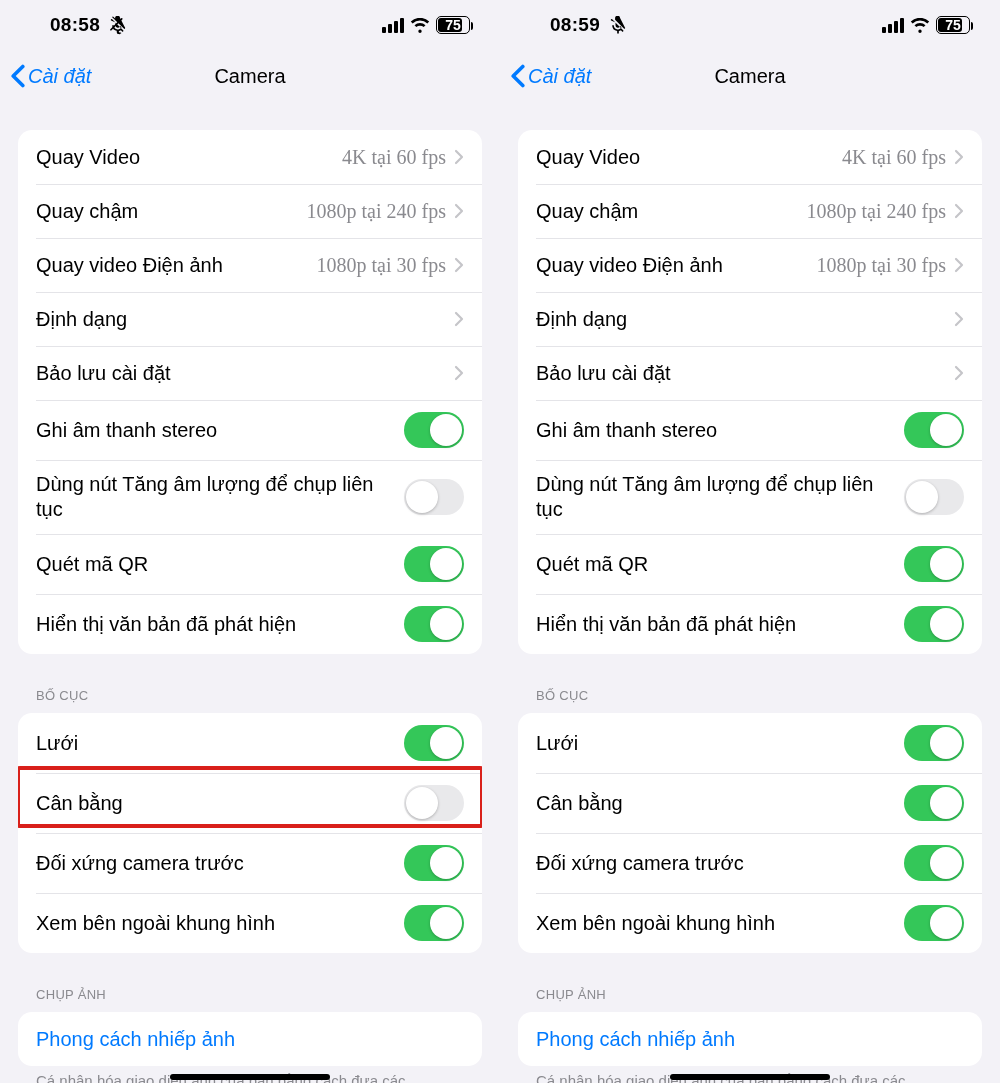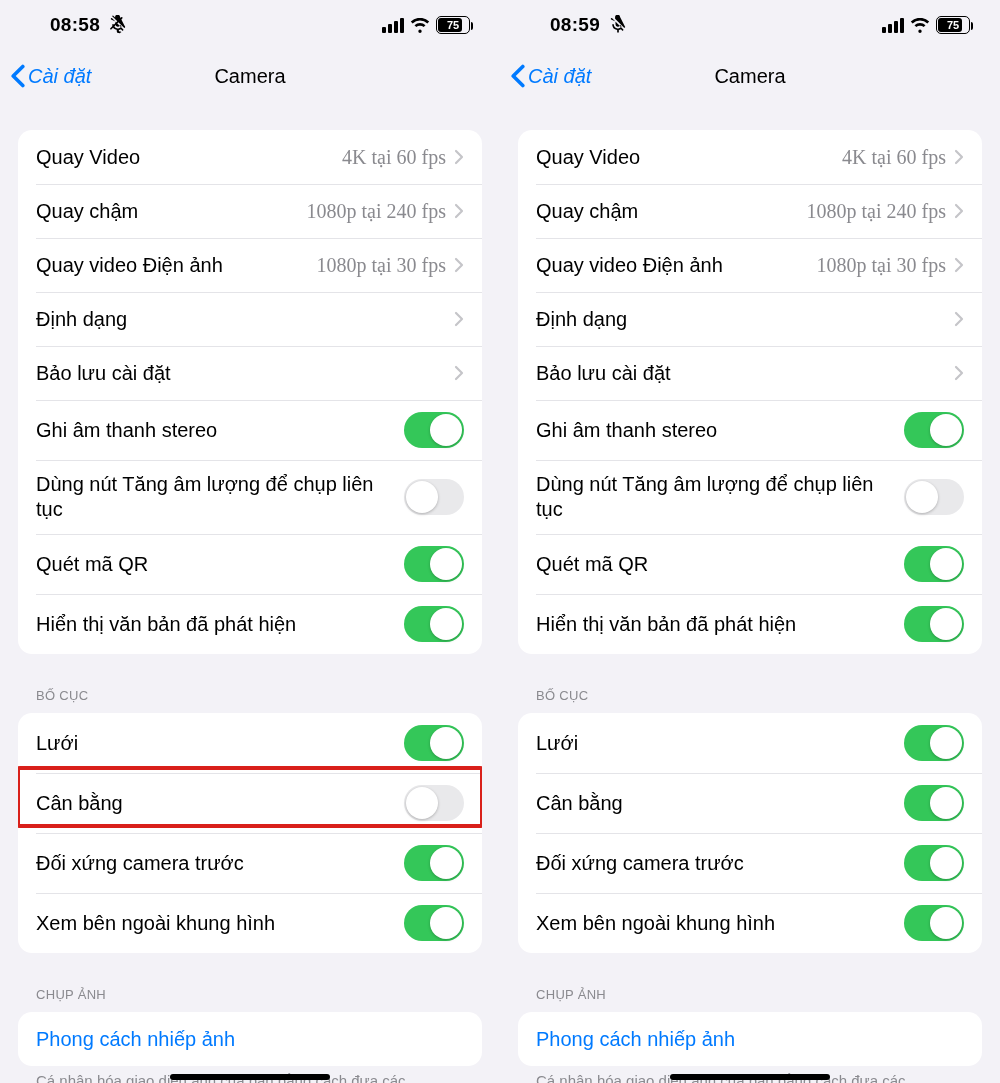--- a/index.html
+++ b/index.html
@@ -17,21 +17,21 @@
     background: #f3f2f7;
   }
   .status-bar {
     height: 50px;
     display: flex;
     align-items: center;
     justify-content: space-between;
     padding: 0 30px 0 50px;
     background: #f3f2f7;
   }
-  .sb-left { display: flex; align-items: center; gap: 8px; }
+  .sb-left { display: flex; align-items: flex-end; gap: 8px; }
   .time { font-size: 19px; font-weight: 700; letter-spacing: 0.3px; }
   .mute-icon svg { width: 20px; height: 20px; display:block; }
   .sb-right { display: flex; align-items: center; gap: 6px; }
   .signal-bars { display: flex; align-items: flex-end; gap: 2px; }
   .signal-bars span { width: 4px; background: #000; border-radius: 1px; display: inline-block;}
   .signal-bars span:nth-child(1){height:6px}
   .signal-bars span:nth-child(2){height:9px}
   .signal-bars span:nth-child(3){height:12px}
   .signal-bars span:nth-child(4){height:15px}
   .wifi-icon svg { width: 20px; height: 15px; display:block;}
@@ -40,21 +40,21 @@
     position: relative; display:flex; align-items:center; justify-content:center;
   }
   .battery::after {
     content:''; position:absolute; right:-4px; top:5px; width:2.5px; height:8px;
     background:#000; border-radius:0 2px 2px 0;
   }
   .battery-fill {
     position:absolute; left:1px; top:1px; bottom:1px; width:75%;
     background:#000; border-radius:3px;
   }
-  .battery-txt { position:relative; color:#fff; font-size:11px; font-weight:700; z-index:1;}
+  .battery-txt { position:relative; color:#fff; font-size:14px; font-weight:700; z-index:1;}
   .nav-bar {
     height: 52px; position: relative; display:flex; align-items:center;
     background:#f3f2f7;
   }
   .back-btn {
     position:absolute; left:10px; top:0; bottom:0; display:flex; align-items:center;
     color:#007aff; font-size:20px; gap:2px;font-style:italic;
   }
   .back-chevron svg { width:16px; height:24px; display:block; }
   .nav-title {

